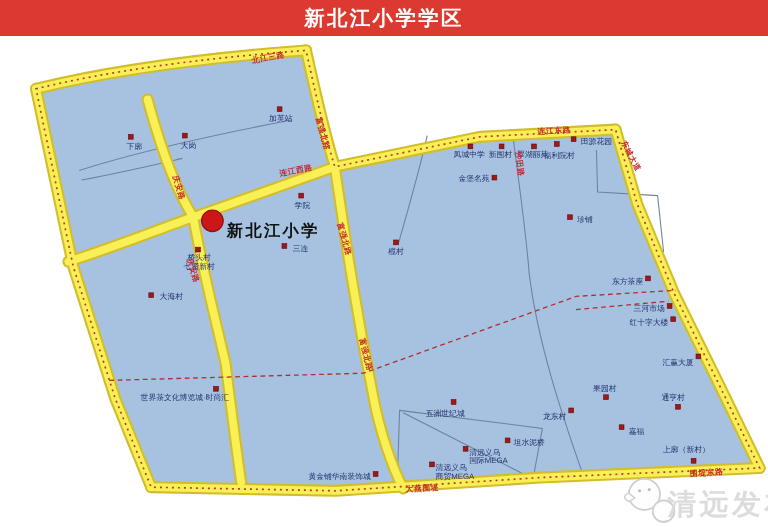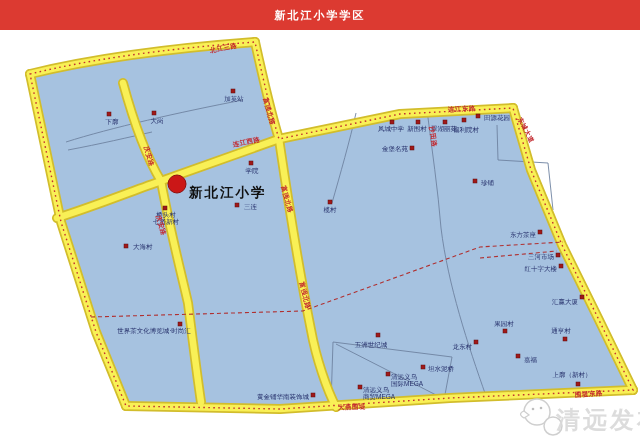--- a/index.html
+++ b/index.html
@@ -1,20 +1,20 @@
 <!DOCTYPE html>
 <html><head>
 <meta charset="utf-8">
 <style>
   html,body{margin:0;padding:0;background:#ffffff;}
   .page{position:relative;width:640px;height:439px;overflow:hidden;background:#fff;
         font-family:"Liberation Sans","DejaVu Sans",sans-serif;}
   .titlebar{position:absolute;left:0;top:0;width:640px;height:30px;background:#dc3a31;
             display:flex;align-items:center;justify-content:center;}
-  .titlebar span{color:#ffffff;font-size:11px;font-weight:bold;letter-spacing:2px;}
+  .titlebar span{color:#ffffff;font-size:17px;font-weight:bold;letter-spacing:2px;}
   .map-wrap{position:absolute;left:0;top:30px;width:640px;height:409px;background:#fff;}
   svg text{font-family:"Liberation Sans","DejaVu Sans",sans-serif;}
   .poi-label{fill:#26306b;font-size:6.5px;}
   .road-label{fill:#c2272d;font-size:6.5px;font-weight:bold;letter-spacing:0.5px;}
   .school-label{fill:#111111;font-size:13.5px;font-weight:bold;letter-spacing:2px;}
   .wm-text{fill:#d9d9d9;font-size:24px;font-weight:bold;letter-spacing:3px;opacity:.9;}
 </style>
 </head>
 <body>
 

